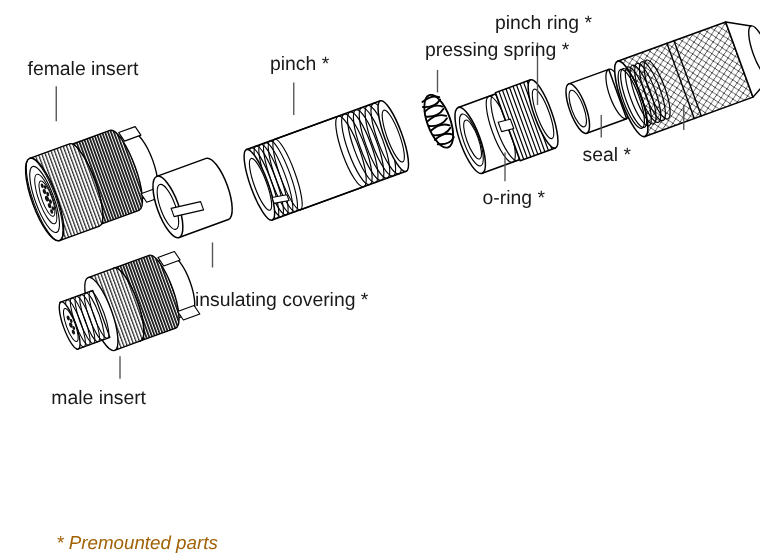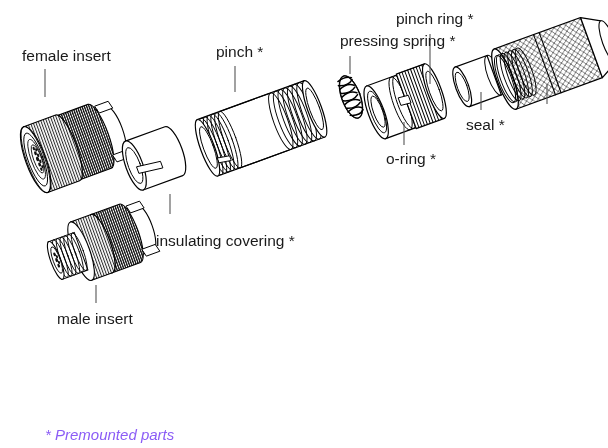--- a/index.html
+++ b/index.html
@@ -32,21 +32,21 @@
     font-size: 15.5px;
     color: #1a1a1a;
     white-space: nowrap;
     line-height: 1;
   }
   .footnote {
     position: absolute;
     font-family: "Liberation Sans", sans-serif;
     font-style: italic;
     font-size: 15px;
-    color: #8b5cf6;
+    color: #a16207;
     white-space: nowrap;
   }
 </style>
 </head>
 <body>
 
 <div id="diagram-root">
 
   <svg id="exploded-svg" viewBox="0 0 608 448">
     <defs>
@@ -274,17 +274,17 @@
     </g>
   </svg>
 
   <div class="lbl" style="left:22px;  top:48px;">female insert</div>
   <div class="lbl" style="left:216px; top:44px;">pinch *</div>
   <div class="lbl" style="left:300px; top:33px;margin-left:40px;">pressing spring *</div>
   <div class="lbl" style="left:396px; top:11px;">pinch ring *</div>
   <div class="lbl" style="left:156px; top:221px;margin-top:12px;">insulating covering *</div>
   <div class="lbl" style="left:386px; top:151px;">o-ring *</div>
   <div class="lbl" style="left:466px; top:117px;">seal *</div>
-  <div class="lbl" style="left:57px;  top:311px;">male insert</div>
+  <div class="lbl" style="left:41px;  top:311px;">male insert</div>
 
   <div class="footnote" style="left:45px; top:426px;">* Premounted parts</div>
 
 </div>
 
 </body></html>

